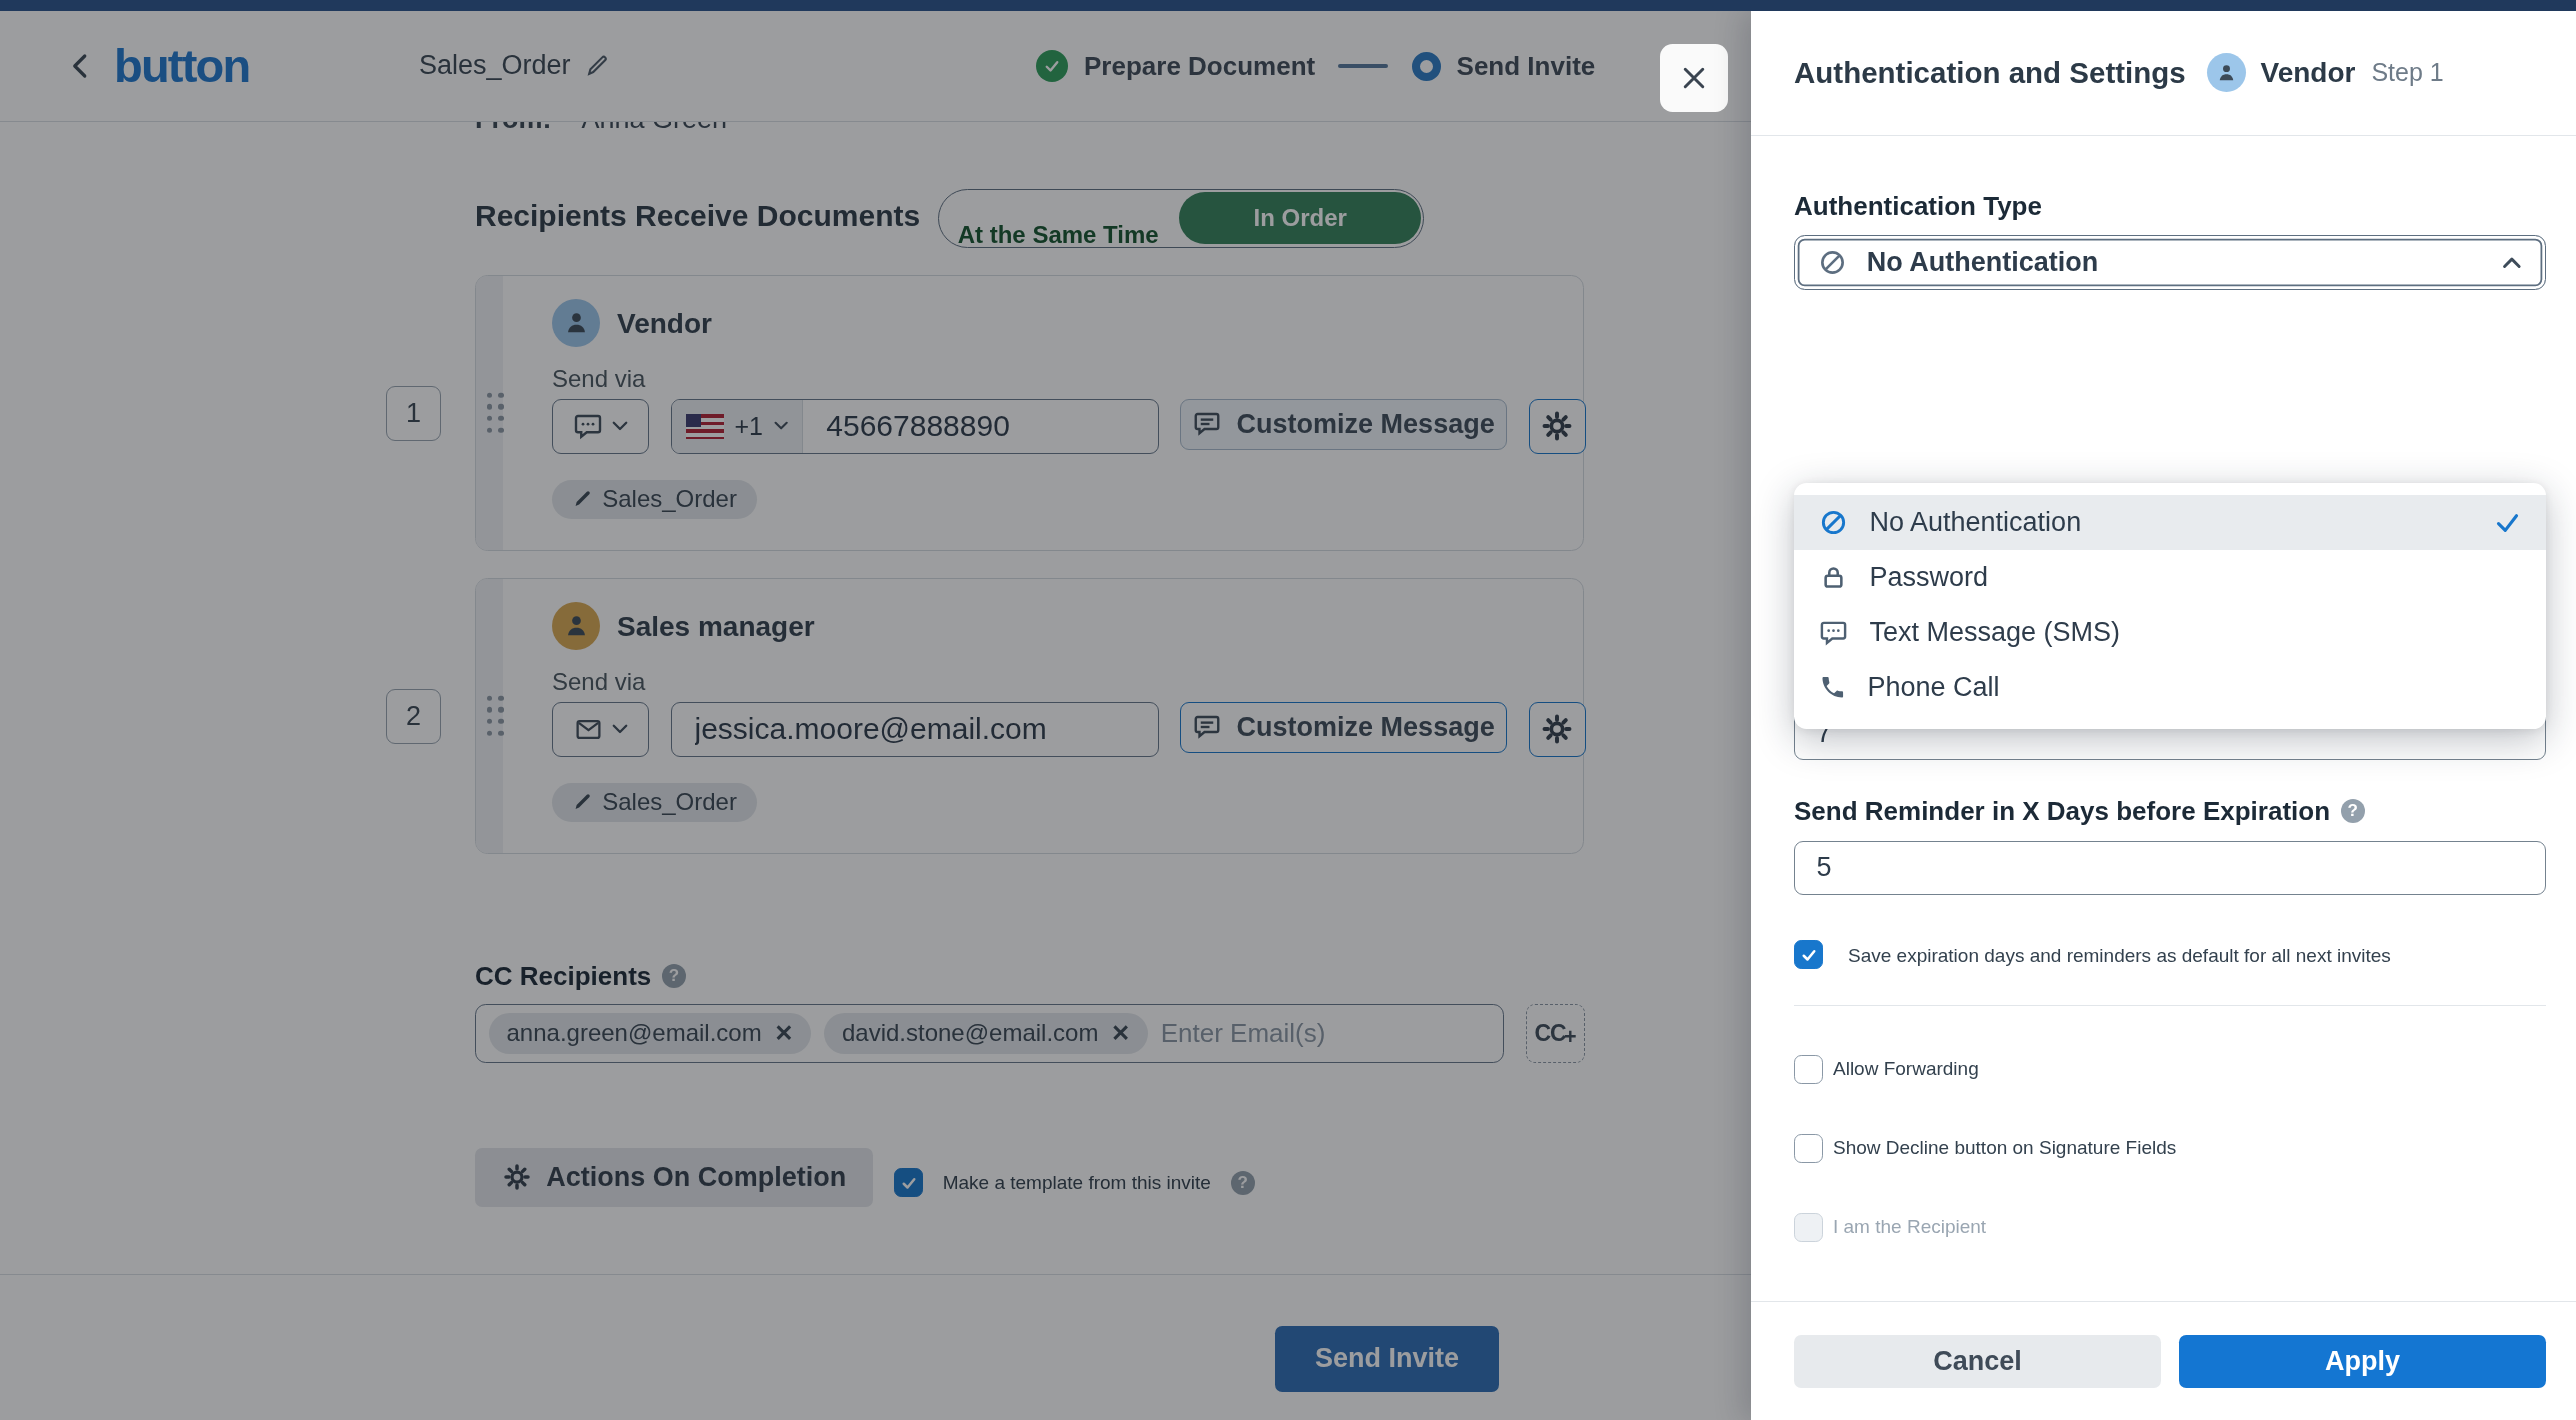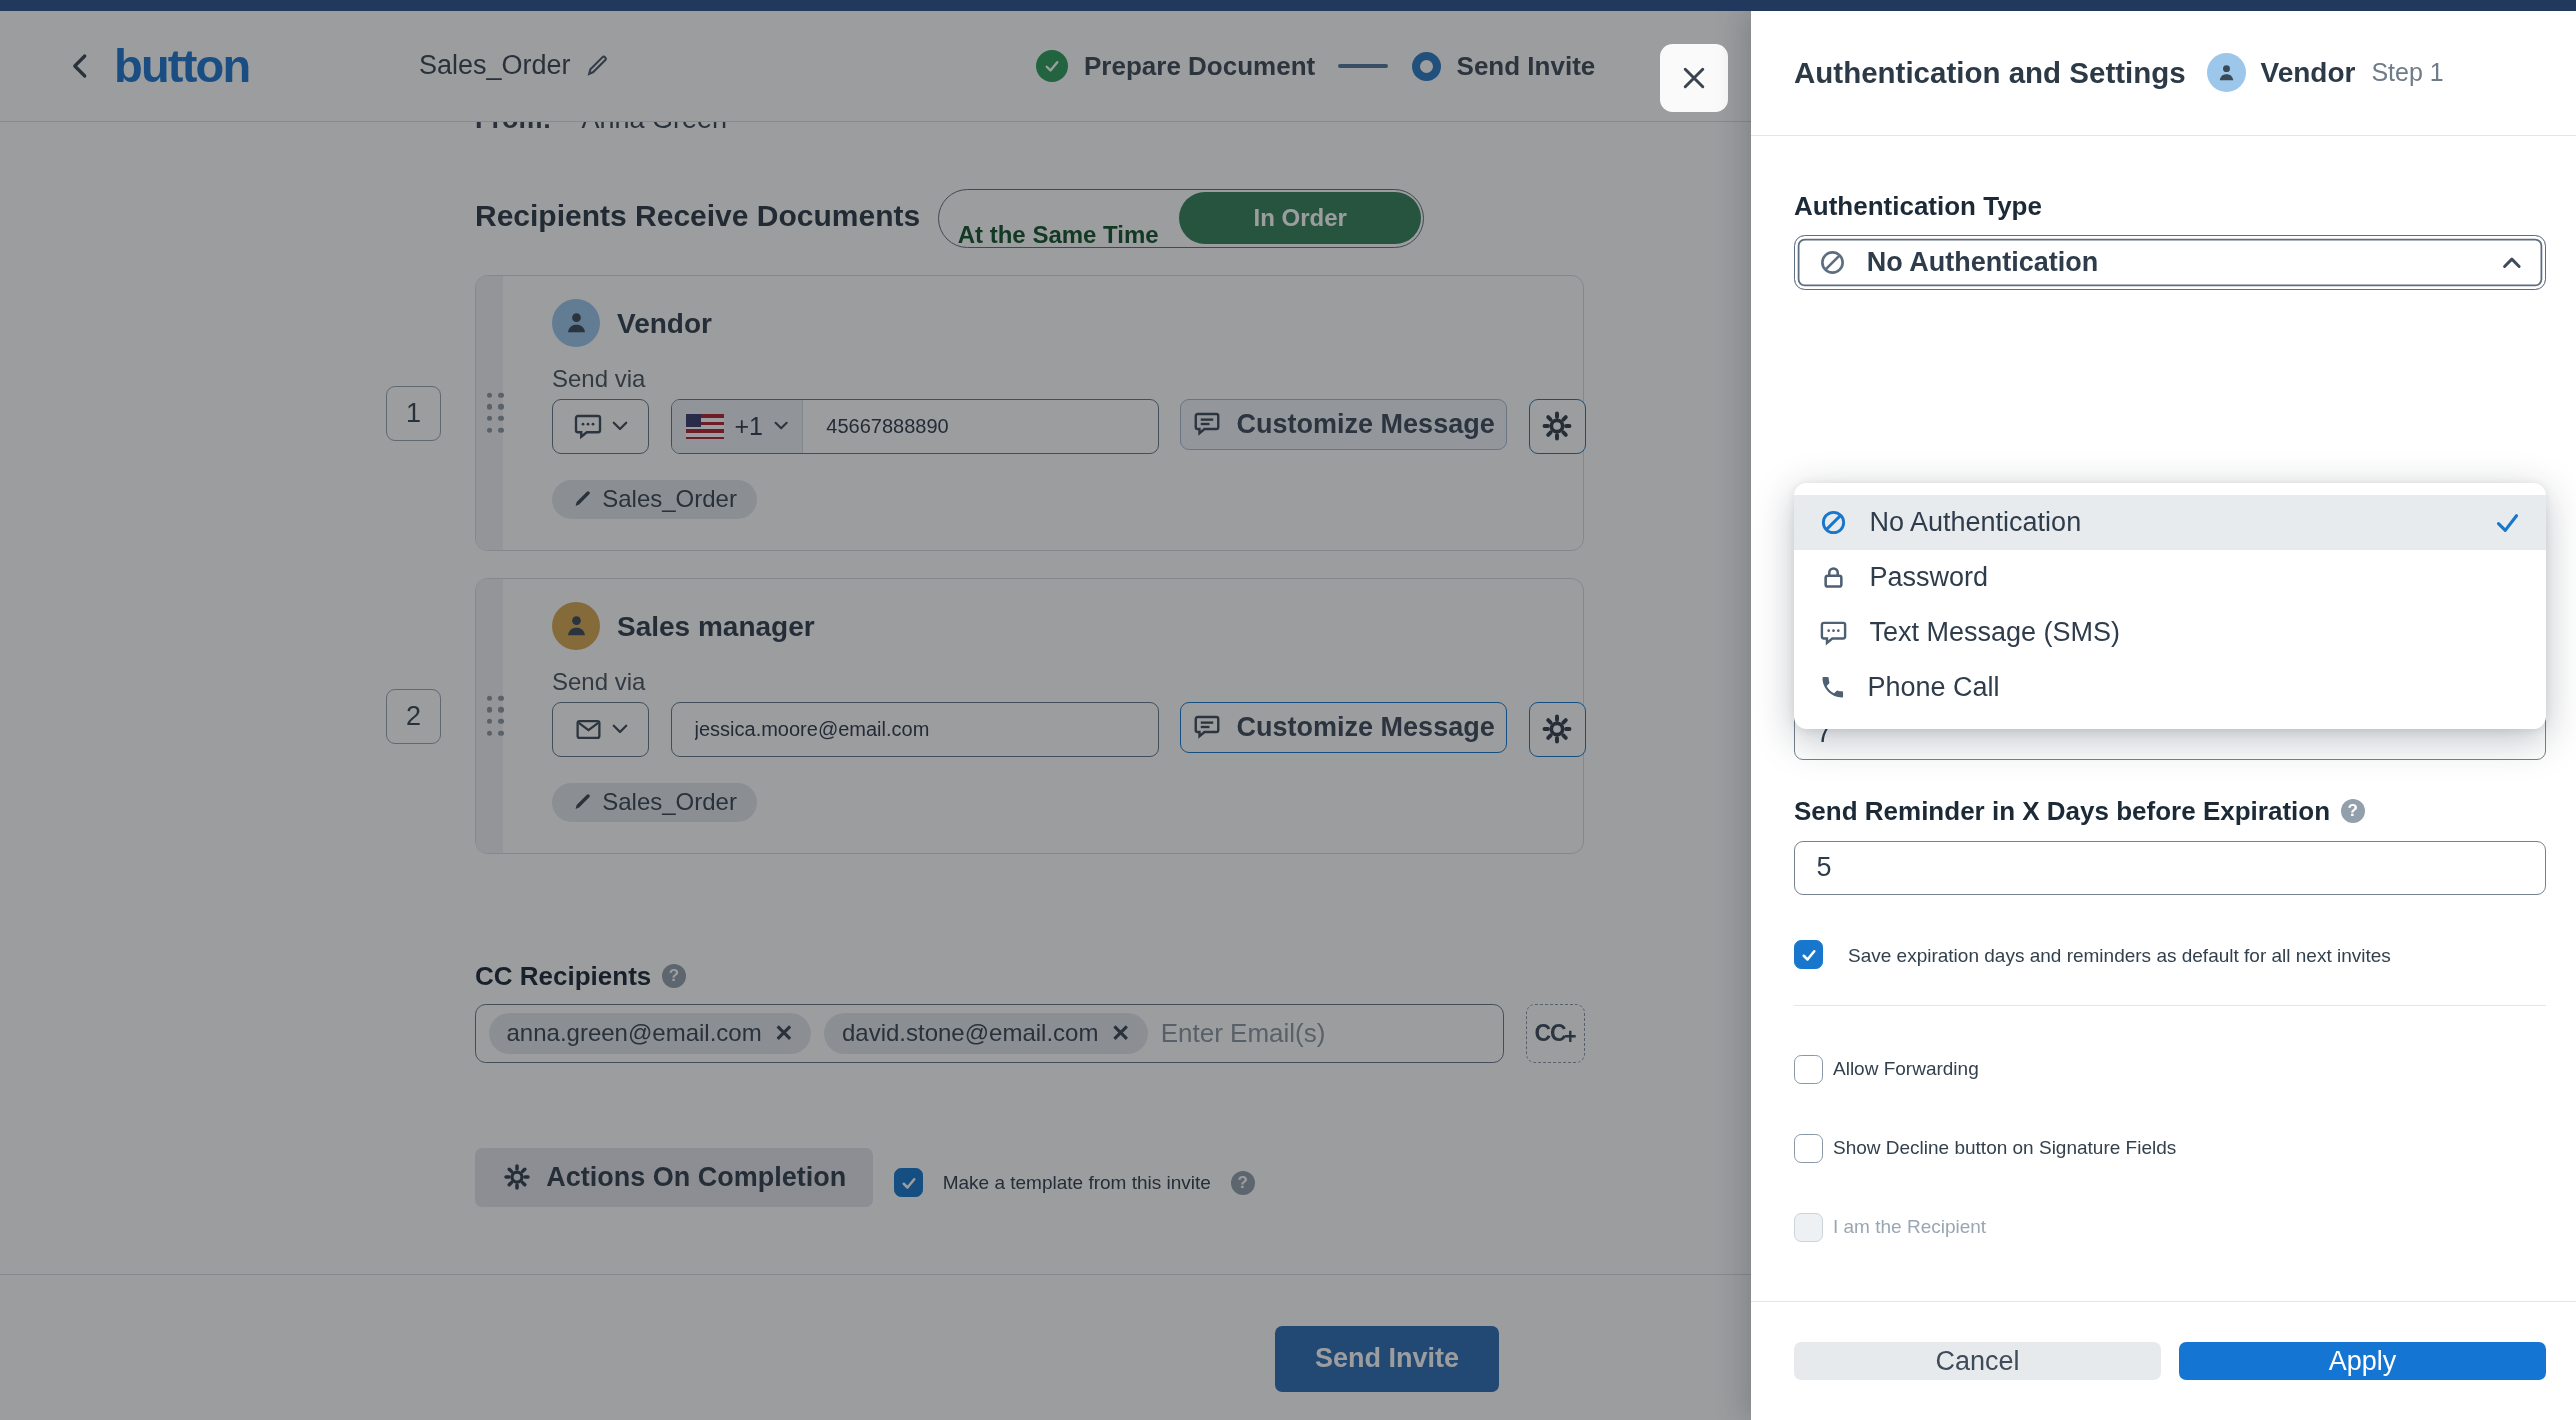--- a/index.html
+++ b/index.html
@@ -51,21 +51,21 @@
   .sendvia { position:absolute; left:76px; top:89px; font-size:24px; color:#49565F; }
   .srow { position:absolute; left:76px; top:123px; height:55px; display:flex; gap:21.5px; }
   .chanbtn { width:97px; height:55px; border:1.8px solid #66778A; border-radius:9px; background:#fff;
              display:flex; align-items:center; justify-content:center; gap:9px; cursor:pointer; }
   .contact-field { width:488px; height:55px; border:1.8px solid #66778A; border-radius:9px; background:#fff;
                    display:flex; align-items:center; overflow:hidden; }
   .ccode { height:100%; background:#EDF0F3; display:flex; align-items:center; gap:10.7px; padding:0 14.3px; border-right:0.9px solid #D5DBE1; cursor:pointer; }
   .flag { position:relative; width:38px; height:25px; background:repeating-linear-gradient(#B22234 0 3.8px,#fff 3.8px 7.7px); }
   .flag:after { content:''; position:absolute; left:0; top:0; width:15px; height:13.4px; background:#3C3B6E; }
   .dialcode { font-size:25px; color:#2E3C4B; }
-  .contact-field input { border:0; outline:none; flex:1; padding:0 9px 0 23px; font-size:20px; color:#2E3C4B;
+  .contact-field input { border:0; outline:none; flex:1; padding:0 9px 0 23px; font-size:30px; color:#2E3C4B;
                          font-family:"Liberation Sans",sans-serif; background:transparent; }
   .custombtn { width:327px; height:51px; border-radius:9px; display:flex; align-items:center; justify-content:center;
                gap:14.3px; font-size:27px; font-weight:bold; color:#3E4C5A; cursor:pointer; }
   .custom-plain { border:1.8px solid #A9BBCD; background:#F0F5FA; }
   .custom-active { border:1.8px solid #1877CC; background:#fff; }
   .gearbtn { width:57px; height:55px; border:1.8px solid #1877CC; border-radius:9px; background:#fff;
              display:flex; align-items:center; justify-content:center; cursor:pointer; }
   .chip { position:absolute; left:76px; top:204px; height:39px; background:#E2E6EA; border-radius:21.5px;
           display:flex; align-items:center; gap:9px; padding:0 19.7px; font-size:24px; color:#3A4754; }
 
@@ -146,21 +146,21 @@
   .lbl-2 { margin-top:38px; } .lbl-3 { margin-top:36px; }
   .inp-2,.inp-3 { margin-top:14.3px; }
 
   .save-row { margin-top:41px; display:flex; gap:25px; align-items:flex-start; }
   .p-divider { height:1.8px; background:#E2E6EA; margin-top:29px; }
   .opt-row { display:flex; align-items:center; gap:10px; margin-top:39px; }
   .opt-row.first { margin-top:43px; }
 
   .p-footer { position:absolute; left:0; right:0; bottom:0; height:120px; border-top:1.8px solid #E2E6EA;
               display:flex; align-items:center; gap:18px; padding:0 30px 0 43px; background:#fff; }
-  .btn { flex:1; height:38px; border:0; border-radius:7.2px; font-size:27px; font-weight:normal; cursor:pointer;
+  .btn { flex:1; height:53px; border:0; border-radius:7.2px; font-size:27px; font-weight:bold; cursor:pointer;
          font-family:"Liberation Sans",sans-serif; }
   .btn-cancel { background:#E7EAED; color:#3F4B58; }
   .btn-apply { background:#1476D2; color:#fff; }
 
   svg { display:block; }
 </style>
 </head>
 <body>
 
 <div class="app">

